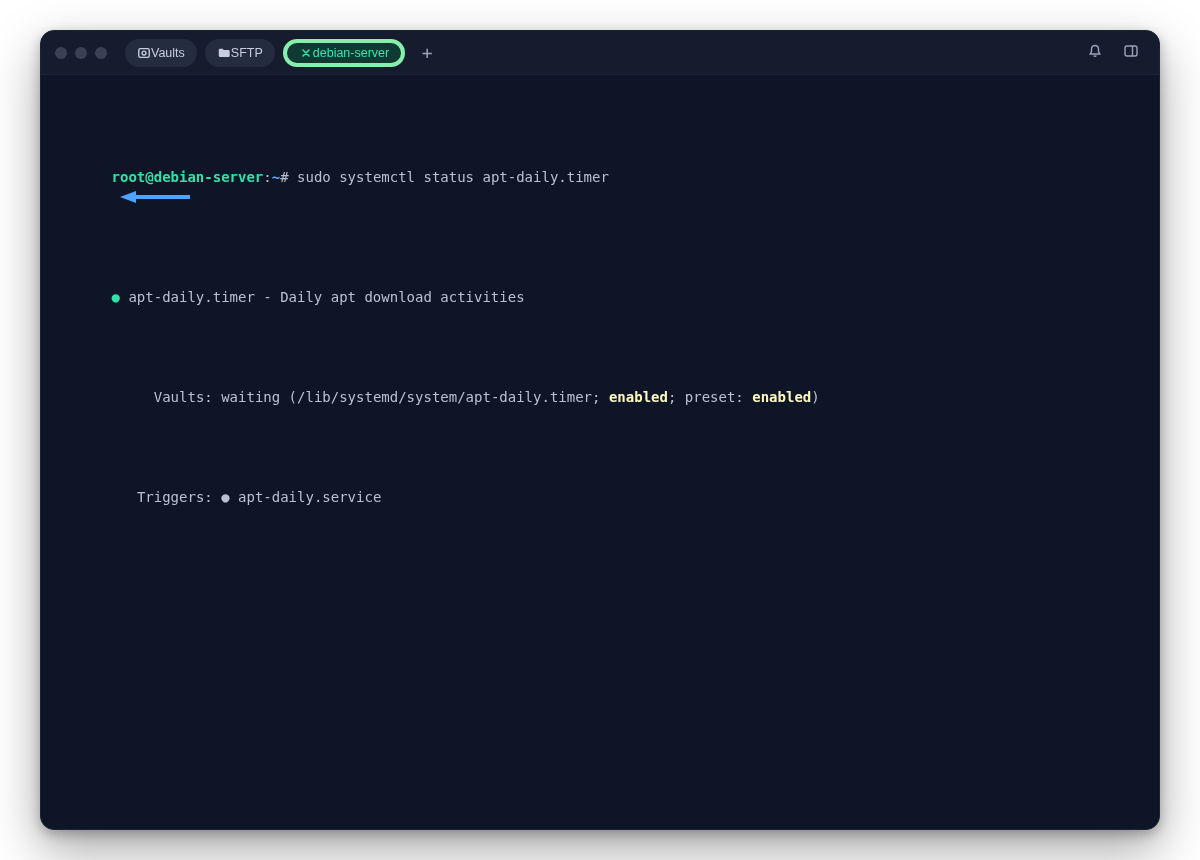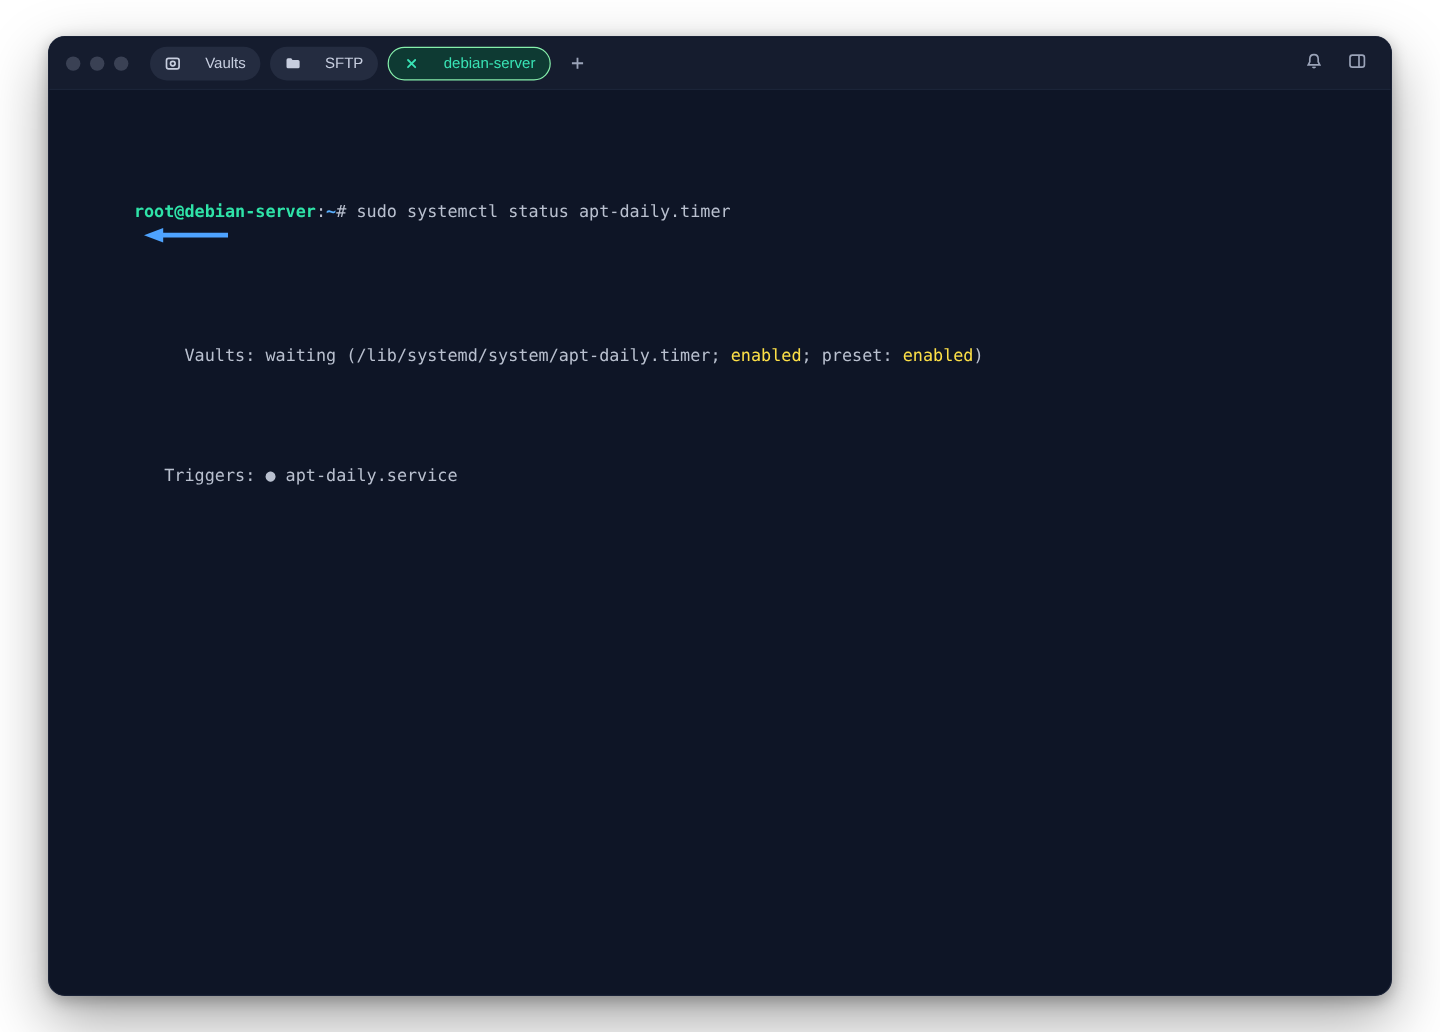--- a/index.html
+++ b/index.html
@@ -31,36 +31,36 @@
       align-items: center;
       padding: 0 14px;
       gap: 8px;
       border-bottom: 1px solid #1b2438;
     }
     .traffic-lights { display: flex; gap: 8px; margin-right: 10px; }
     .tl { width: 12px; height: 12px; border-radius: 50%; background: #3a4154; }
     .pill {
       display: inline-flex;
       align-items: center;
-      gap: 20px;
+      gap: 0;
       height: 28px;
       padding: 0 12px;
       border-radius: 14px;
       background: #242c40;
       color: #c7cedf;
       font-size: 12.5px;
       font-family: -apple-system, BlinkMacSystemFont, "Segoe UI", sans-serif;
       cursor: default;
       user-select: none;
     }
     .pill .ico { width: 14px; height: 14px; display:inline-flex; align-items:center; justify-content:center; color:#c7cedf; }
     .pill.active {
       background: #0e3a33;
       color: #39e3b5;
-      border: 1px solid #86efac;
+      border: 4px solid #86efac;
     }
     .pill.active .ico { color: #39e3b5; }
     .newtab {
       width: 28px; height: 28px; border-radius: 14px;
       display:flex; align-items:center; justify-content:center;
       color:#9aa3b8; font-size:18px; cursor:pointer;
     }
     .spacer { flex: 1; }
     .iconbtn {
       width: 28px; height: 28px; display:flex; align-items:center; justify-content:center;
@@ -74,21 +74,21 @@
       line-height: 20px;
       color: #d6d9e0;
       white-space: pre;
       overflow: hidden;
     }
     .row { display: block; min-height: 20px; white-space: pre-wrap; }
     .row > span { white-space: pre; }
     .indent { display:inline-block; }
     .bold { font-weight: 700; }
     .green { color: #2fe3a8; }
-    .brgreen { color: #fde047; font-weight:400; }
+    .brgreen { color: #fef9c3; font-weight:700; }
     .dim { color: #b9c0cf; }
     .und { }
     .dot { color: #2fe3a8; }
     
     .arrow {
       display:inline-flex;
       align-items:center;
       color:#4ea3ff;
       margin-left: 8px;
       position: relative;
@@ -164,20 +164,23 @@
     <div class="row">
       <span class="bold green">root@debian-server</span><span class="dim">:</span><span class="bold" style="color:#5ab0ff">~</span><span class="dim">#</span><span> </span><span class="dim">sudo systemctl status apt-daily.timer</span>
       <span class="arrow">
         <svg width="70" height="14" viewBox="0 0 70 14">
           <line x1="70" y1="7" x2="14" y2="7" stroke="#4ea3ff" stroke-width="4" stroke-linecap="round"></line>
           <polygon points="0,7 16,1 16,13" fill="#4ea3ff"></polygon>
         </svg>
       </span>
     </div>
     <div class="row">
+      <span class="dot">● </span><span class="dim">apt-daily.timer - Daily apt download activities</span>
+    </div>
+    <div class="row">
       <span class="indent">     </span><span class="dim">Vaults:</span><span class="dim"> waiting (</span><span class="dim und">/lib/systemd/system/apt-daily.timer</span><span class="dim">; </span><span class="brgreen">enabled</span><span class="dim">; preset: </span><span class="brgreen">enabled</span><span class="dim">)</span>
     </div>
     <div class="row">
       <span class="indent">   </span><span class="dim">Triggers:</span><span class="dim"> ● apt-daily.service</span>
     </div>
     <div class="row"> </div>
     <div class="row">
       
     </div>
 

